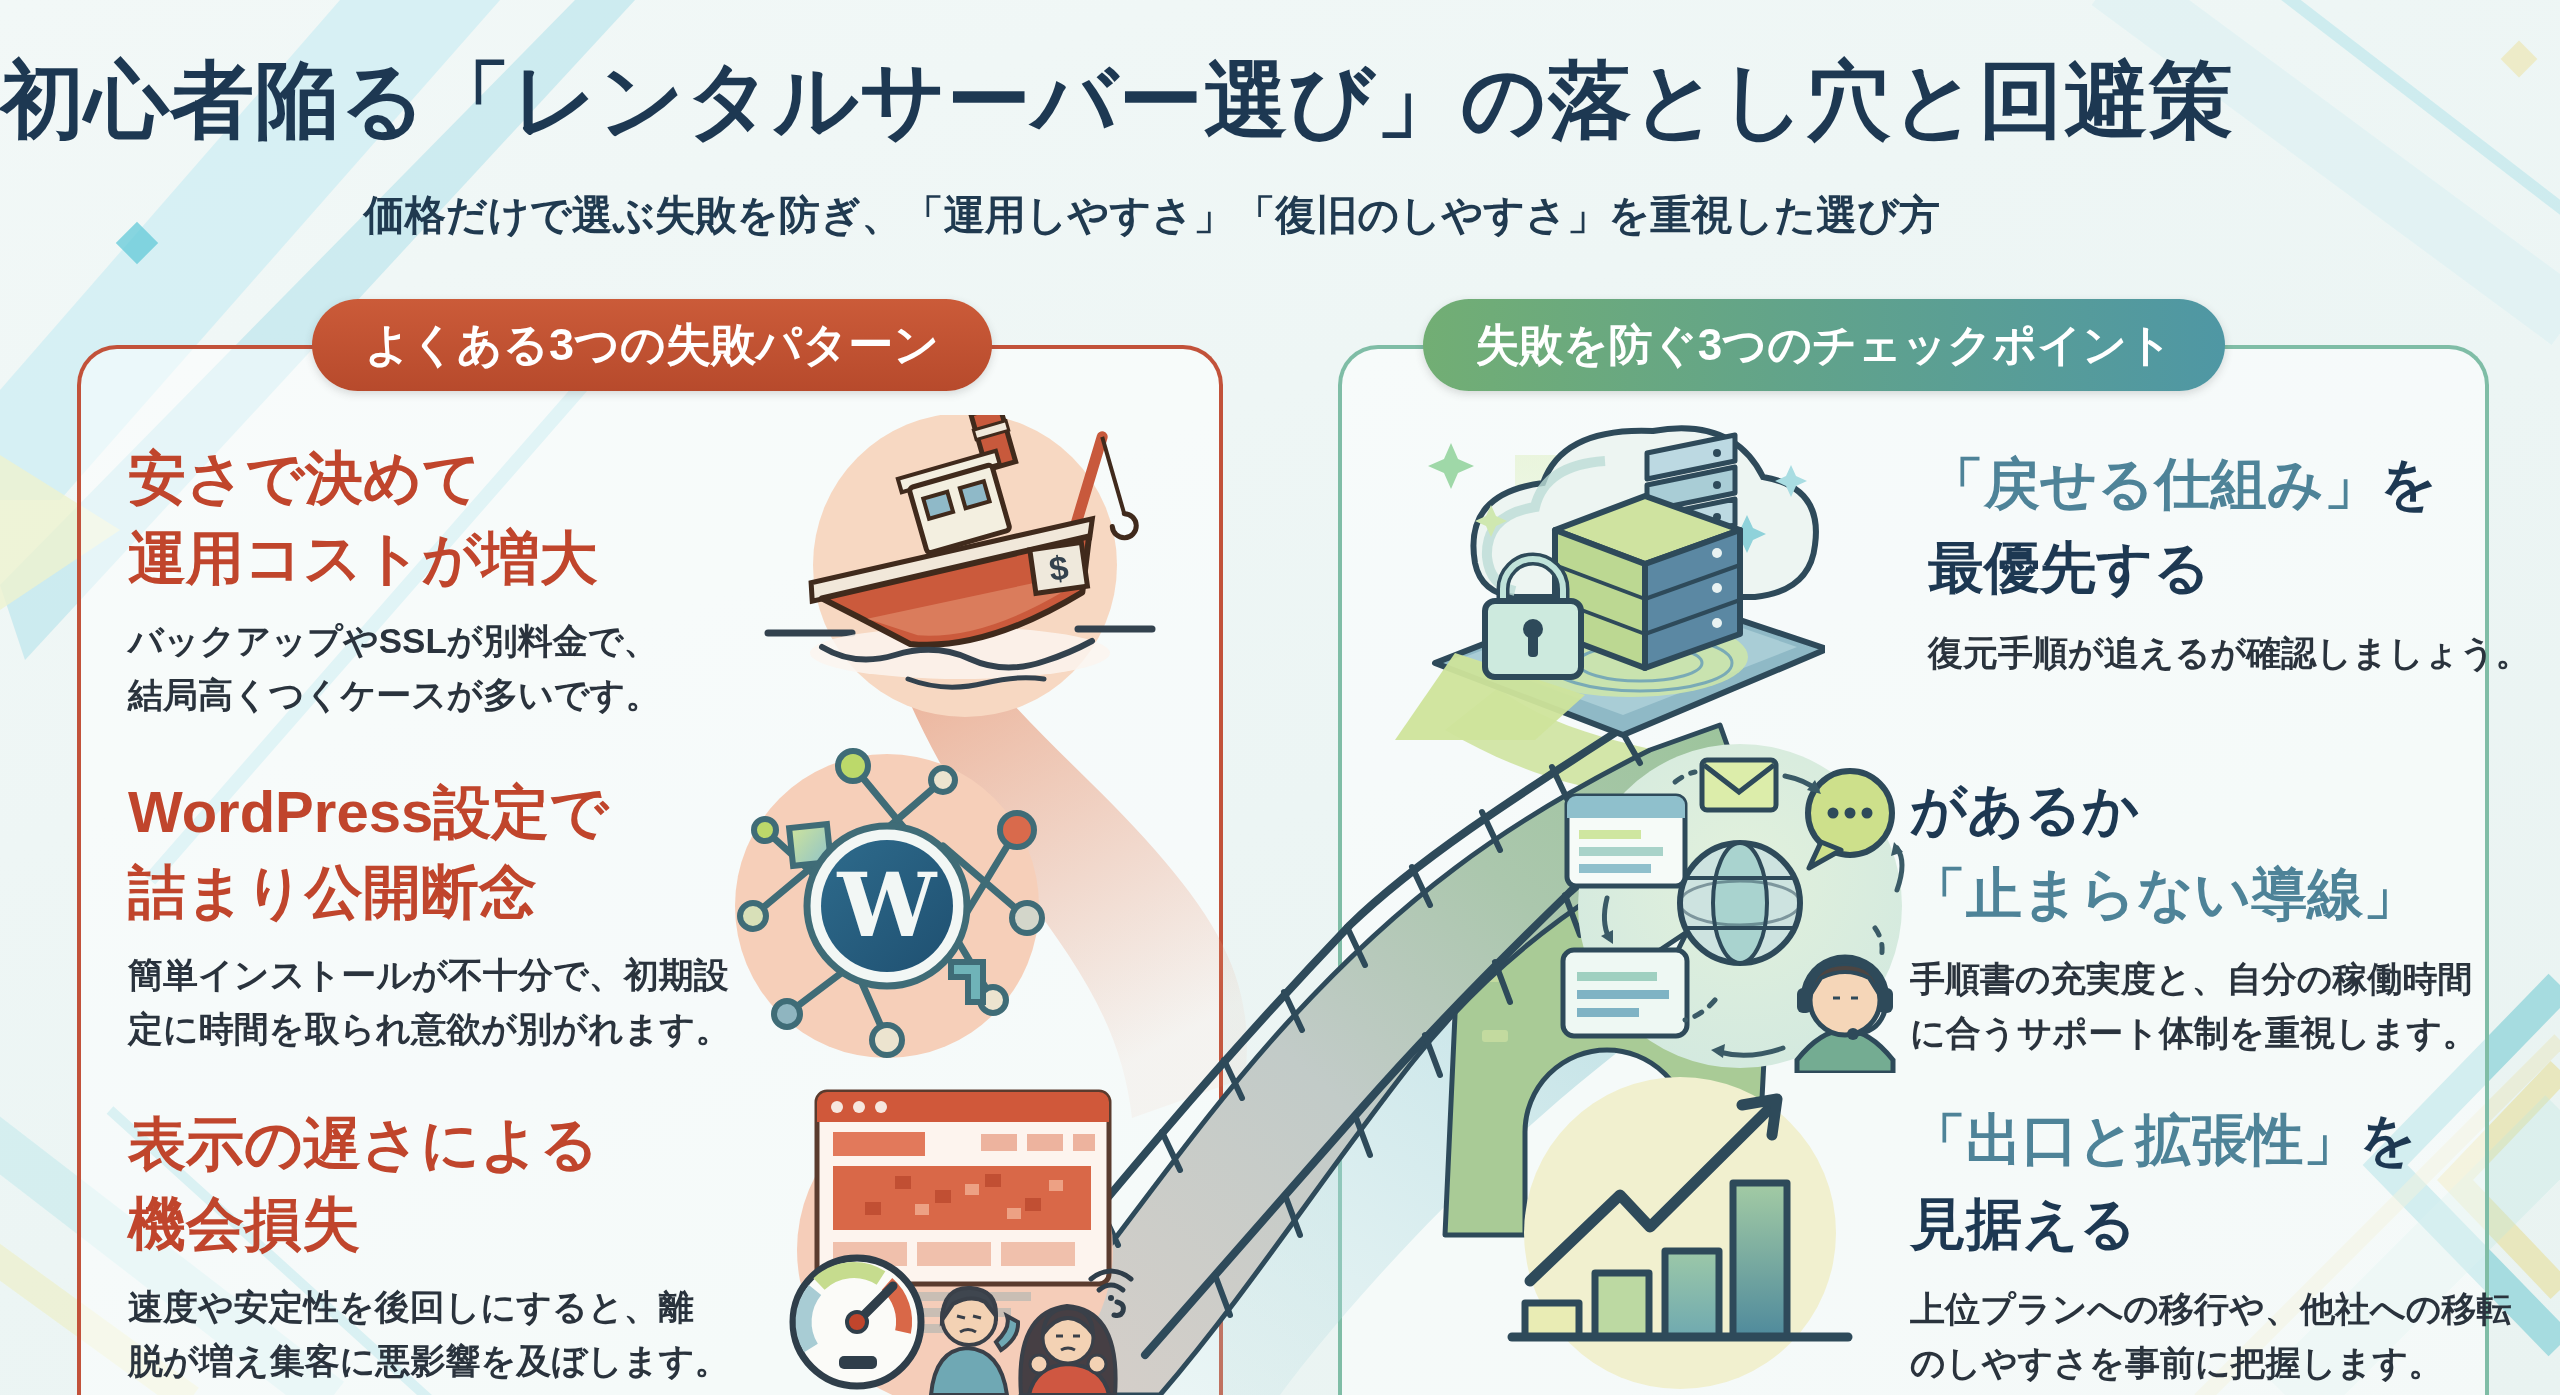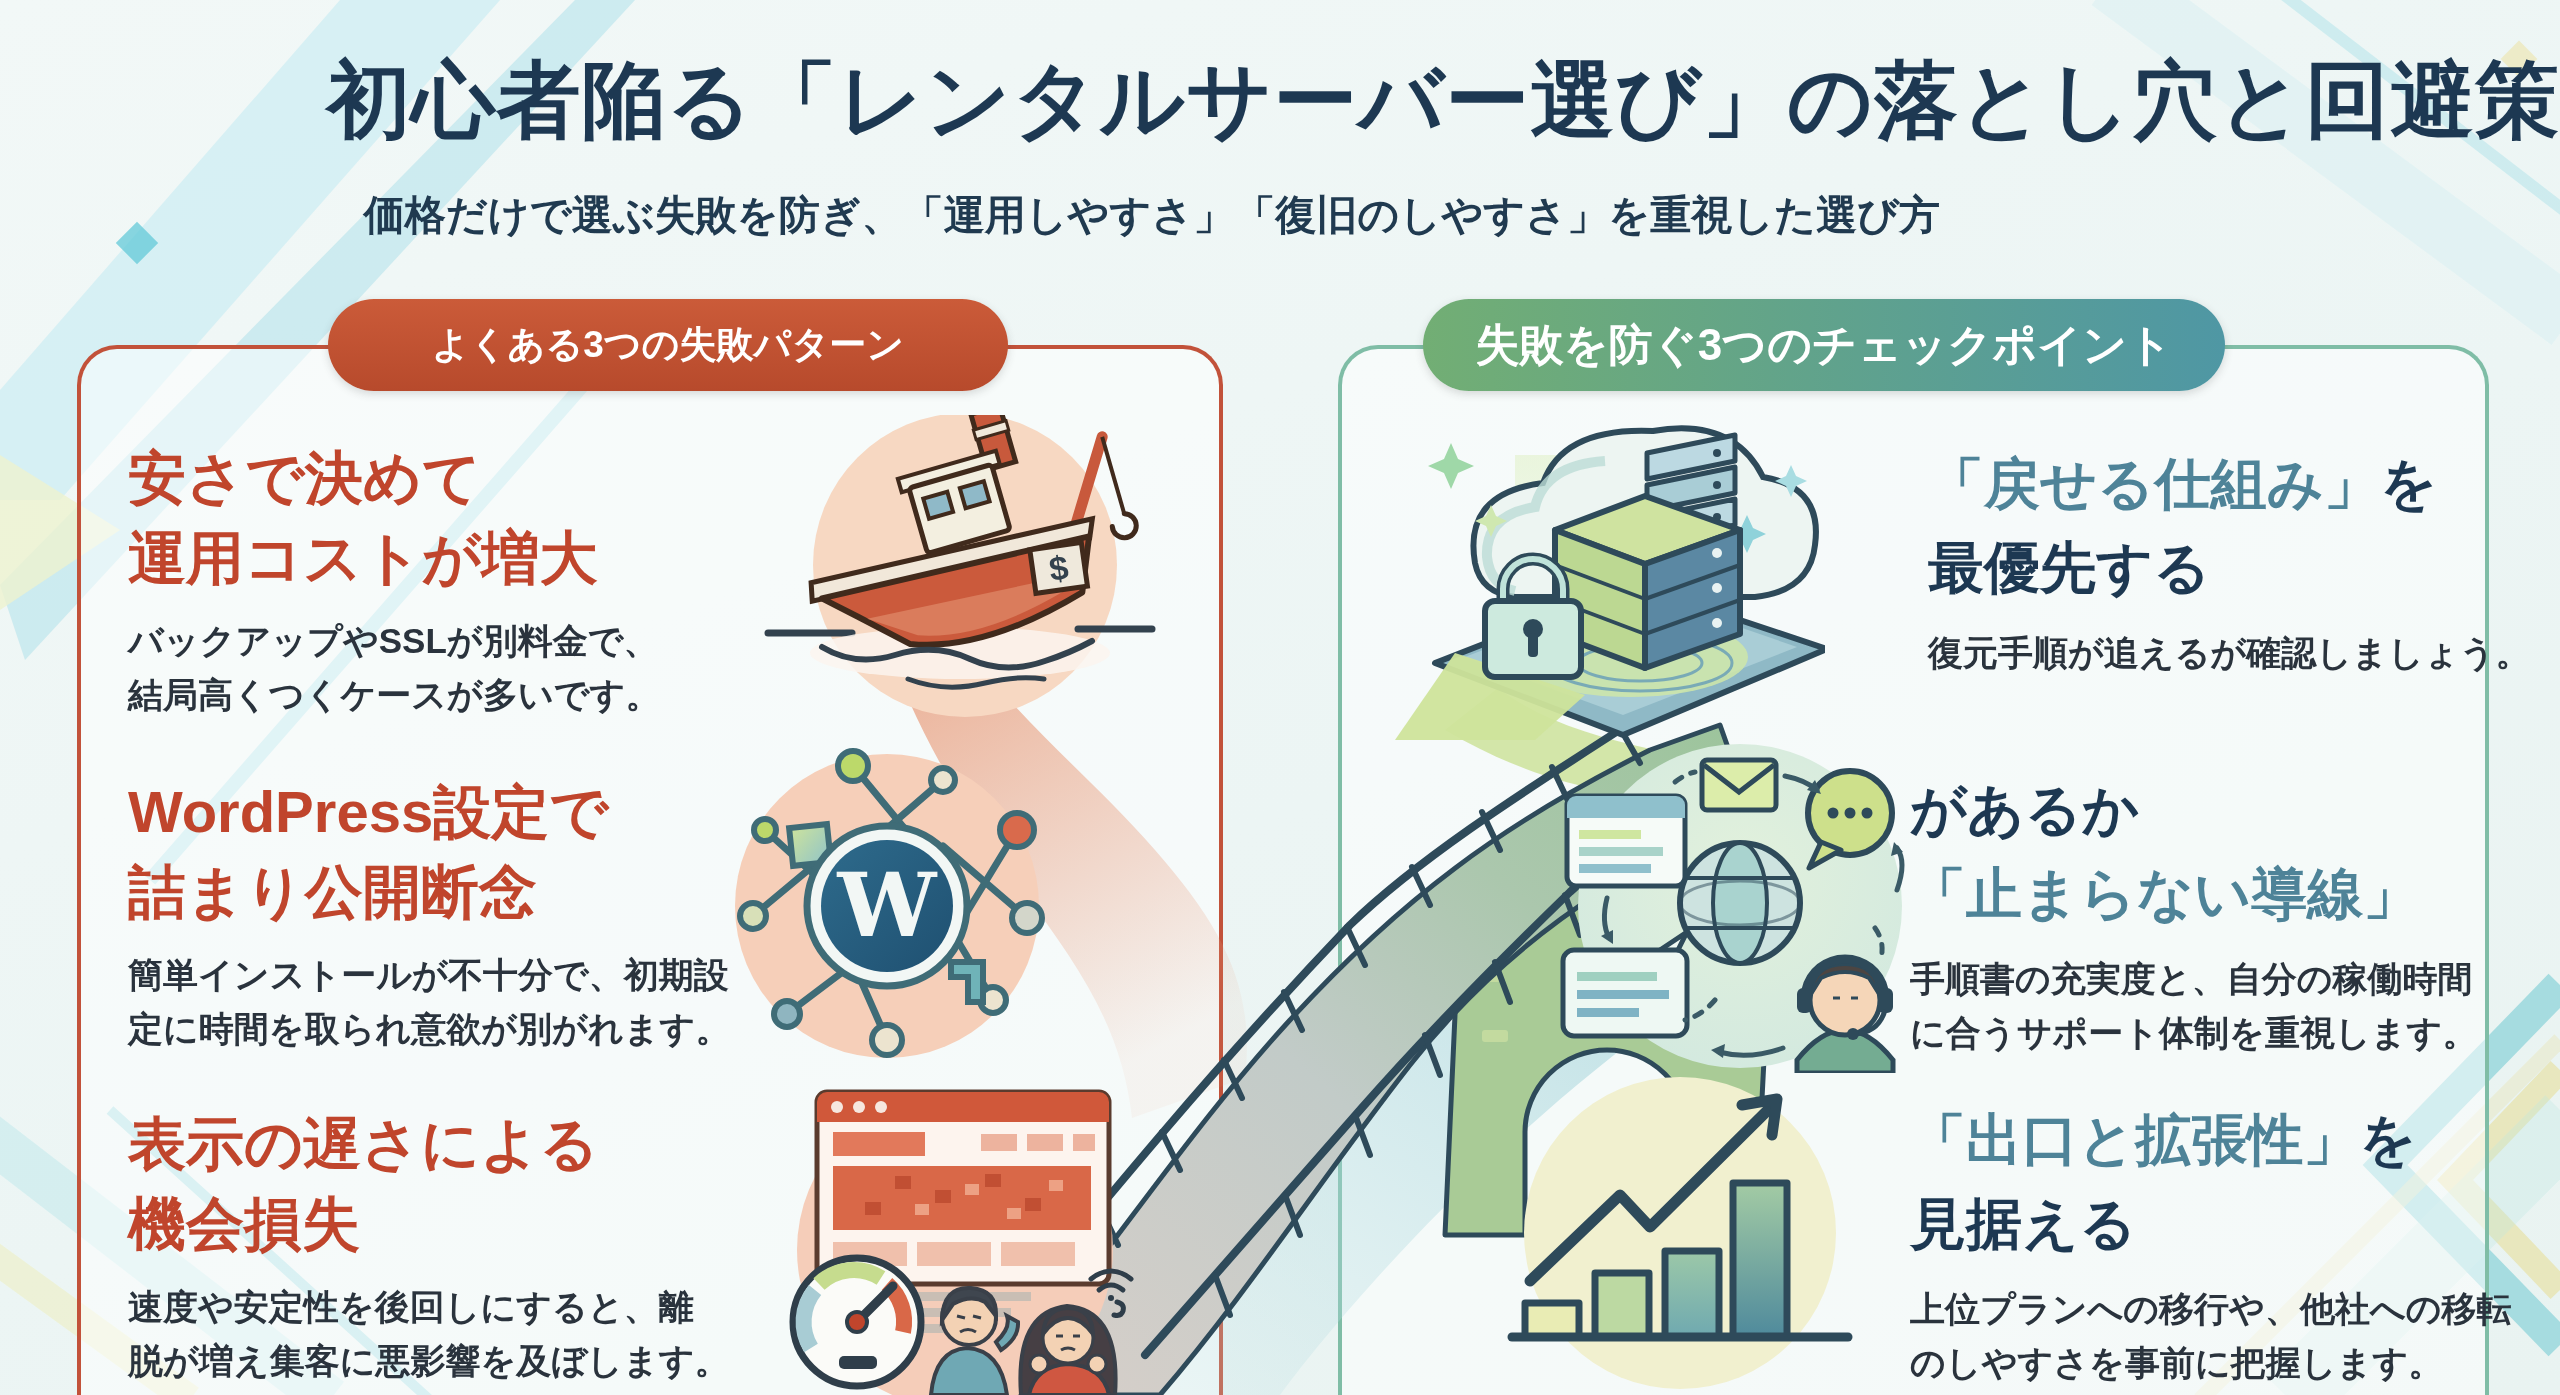--- a/index.html
+++ b/index.html
@@ -6,21 +6,21 @@
   .stage{
     position:relative;width:2560px;height:1395px;overflow:hidden;
     background:linear-gradient(160deg,#f2f8f7 0%,#ecf5f4 55%,#e9f3f1 100%);
     font-family:"Liberation Sans",sans-serif;
   }
   .abs{position:absolute;}
   svg{display:block;}
 
   
   .title{
-    left:0;top:44px;width:2560px;text-align:right;
+    left:0;top:44px;width:2560px;text-align:left;
     font-size:84px;font-weight:bold;color:#1d3852;letter-spacing:1px;white-space:nowrap;
   }
   .subtitle{
     left:0;top:188px;width:2304px;text-align:center;
     font-size:41px;font-weight:bold;color:#203a50;white-space:nowrap;
   }
 
   
   .panel{
     position:absolute;top:345px;bottom:-10px;
@@ -29,21 +29,21 @@
   .panel-left{left:77px;width:1138px;border:4px solid #c2523a;border-bottom:none;}
   .panel-right{left:1338px;width:1143px;border:4px solid #7fbda6;border-bottom:none;}
 
   
   .pill{
     position:absolute;top:299px;height:92px;border-radius:46px;
     display:flex;align-items:center;justify-content:center;
     color:#ffffff;font-weight:bold;white-space:nowrap;
     box-shadow:0 3px 8px rgba(60,60,60,0.18);
   }
-  .pill-left{left:328px;width:680px;font-size:37px;background:linear-gradient(180deg,#cb5b39,#b74a2c);align-items:center;}
+  .pill-left{left:312px;width:680px;font-size:45px;background:linear-gradient(180deg,#cb5b39,#b74a2c);align-items:center;}
   .pill-right{left:1423px;width:802px;font-size:44px;background:linear-gradient(90deg,#72ae74,#4f97a4);}
 
   
   .item{position:absolute;white-space:nowrap;}
   .h-red{font-size:58px;line-height:80px;font-weight:bold;color:#c0452c;}
   .h-navy{font-size:56px;line-height:84px;font-weight:bold;color:#1d3852;}
   .quoted{color:#4e8398;}
   .body-text{margin-top:16px;font-size:35px;line-height:54px;font-weight:bold;color:#2a333d;}
 </style>
 </head>

